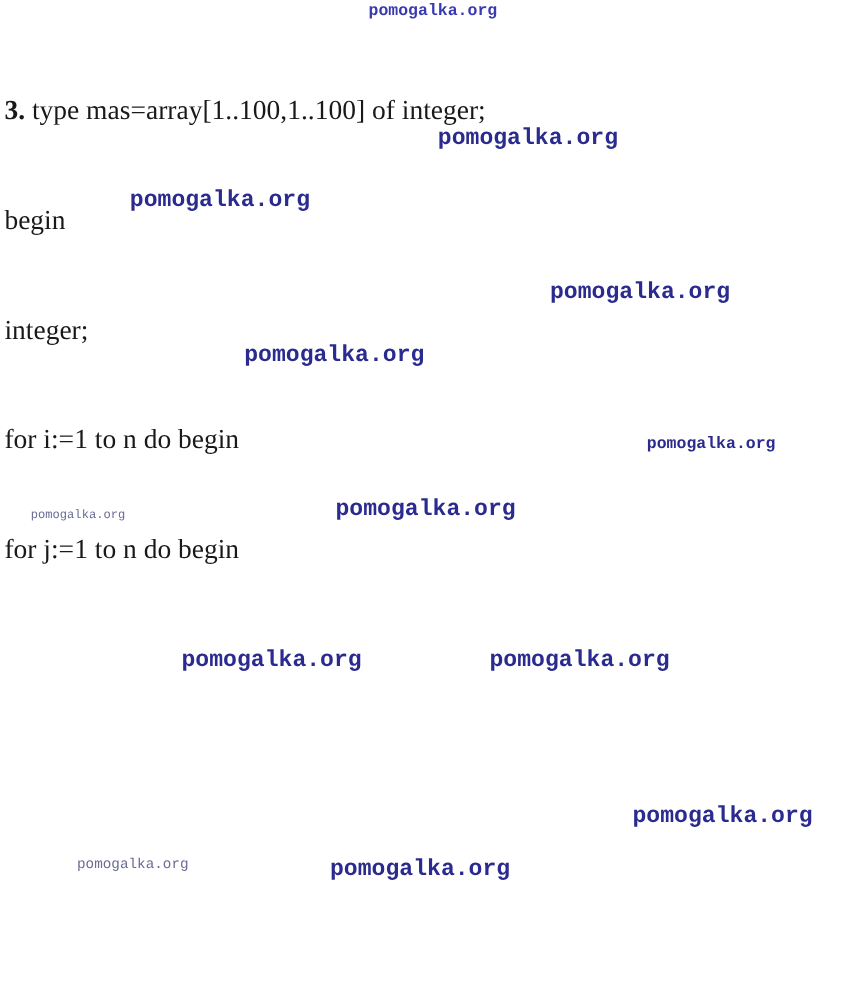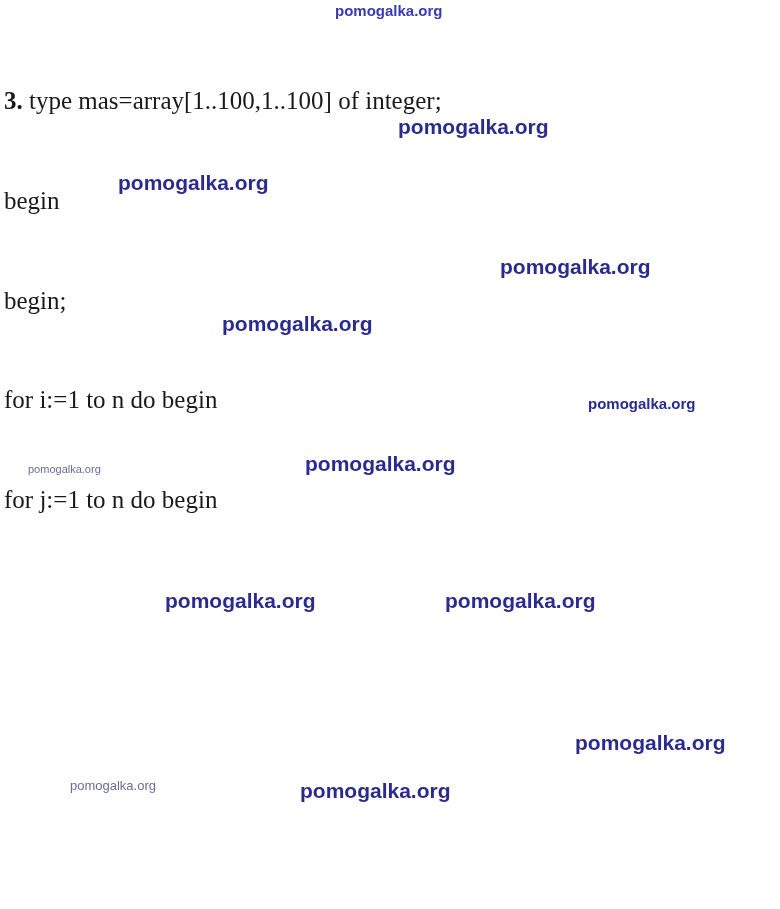--- a/index.html
+++ b/index.html
@@ -33,21 +33,21 @@
   }
   .code-line {
     white-space: pre;
   }
   .num-label {
     font-weight: bold;
   }
   .wm {
     position: absolute;
     color: #2b2b8f;
-    font-family: Liberation Sans, sans-serif;
+    font-family: Liberation Mono, monospace;
     font-weight: bold;
     white-space: nowrap;
     z-index: 3;
     pointer-events: none;
     text-align: right;
   }
   .wm.faint {
     color: #6b6b96;
     font-weight: normal;
   }
@@ -56,21 +56,21 @@
   }
 </style>
 </head>
 <body>
 
 <div id="page">
 
   <div class="code-block">
     <div class="code-line"><span class="num-label">3.</span> <span>type mas=array[1..100,1..100] of integer;</span></div>
     <div class="code-line">begin</div>
-    <div class="code-line">begin;</div>
+    <div class="code-line">integer;</div>
     <div class="code-line">for i:=1 to n do begin</div>
     <div class="code-line">for j:=1 to n do begin</div>
     
     
     
     
     
     
     
     

